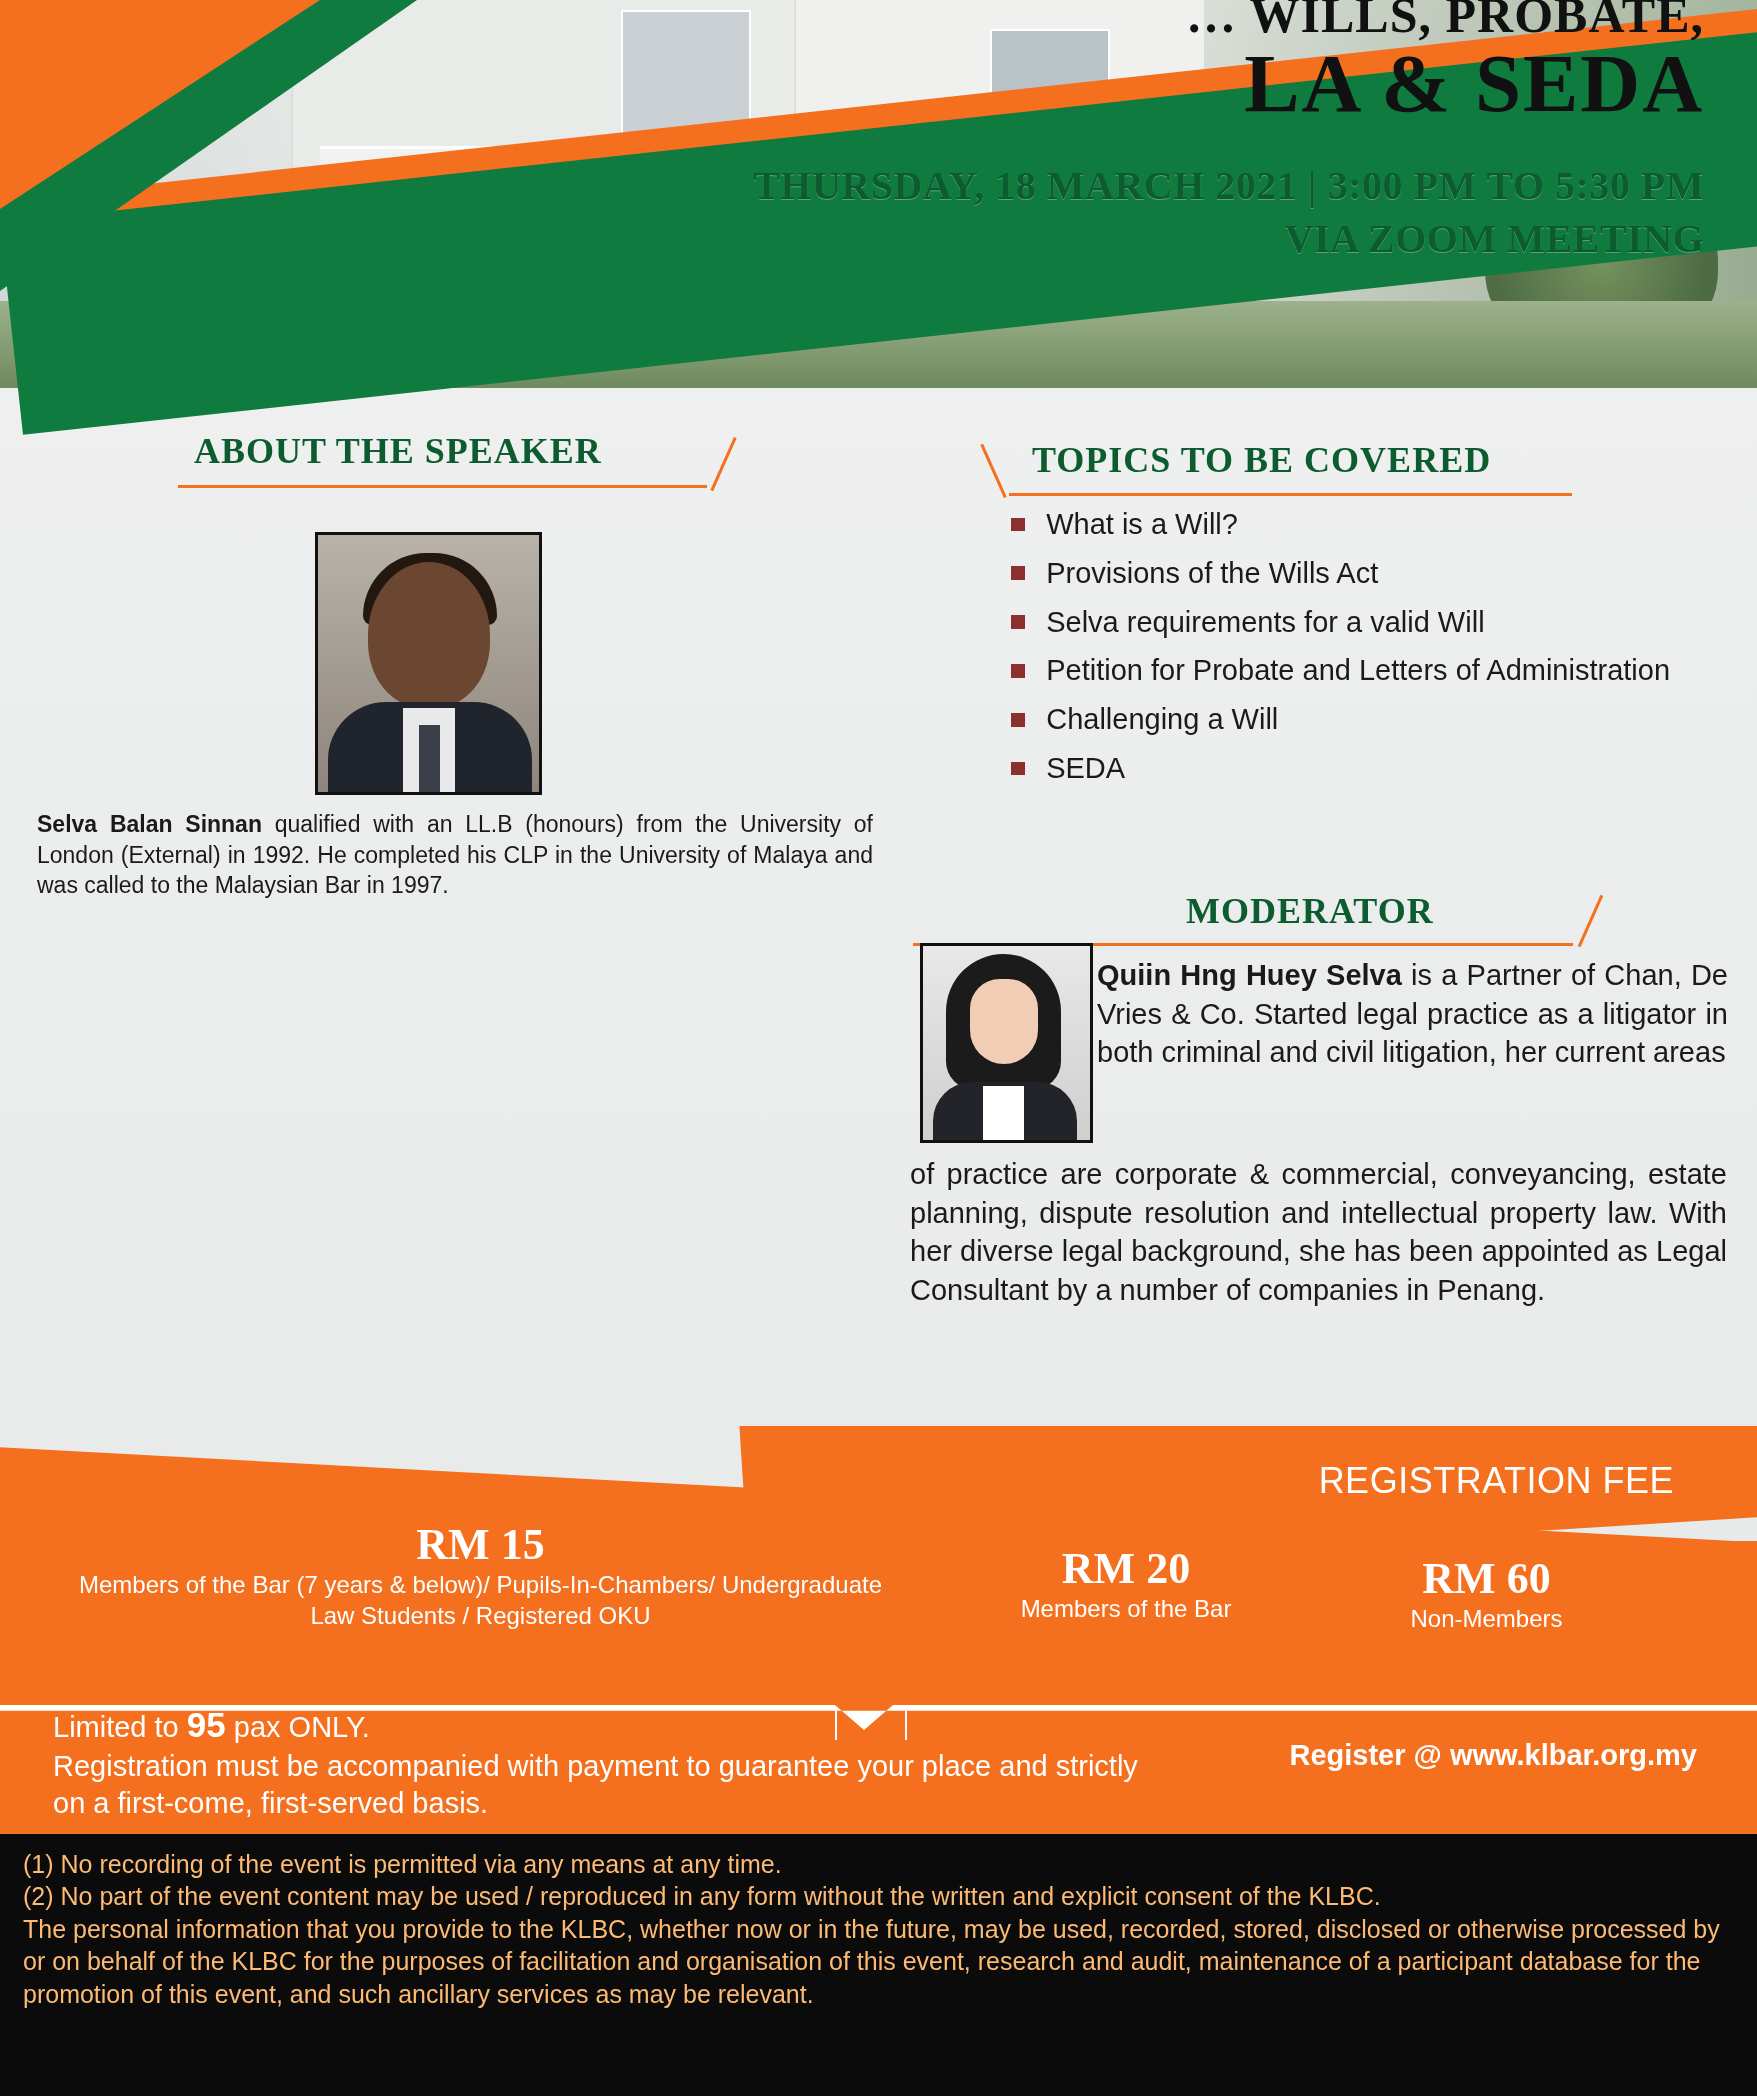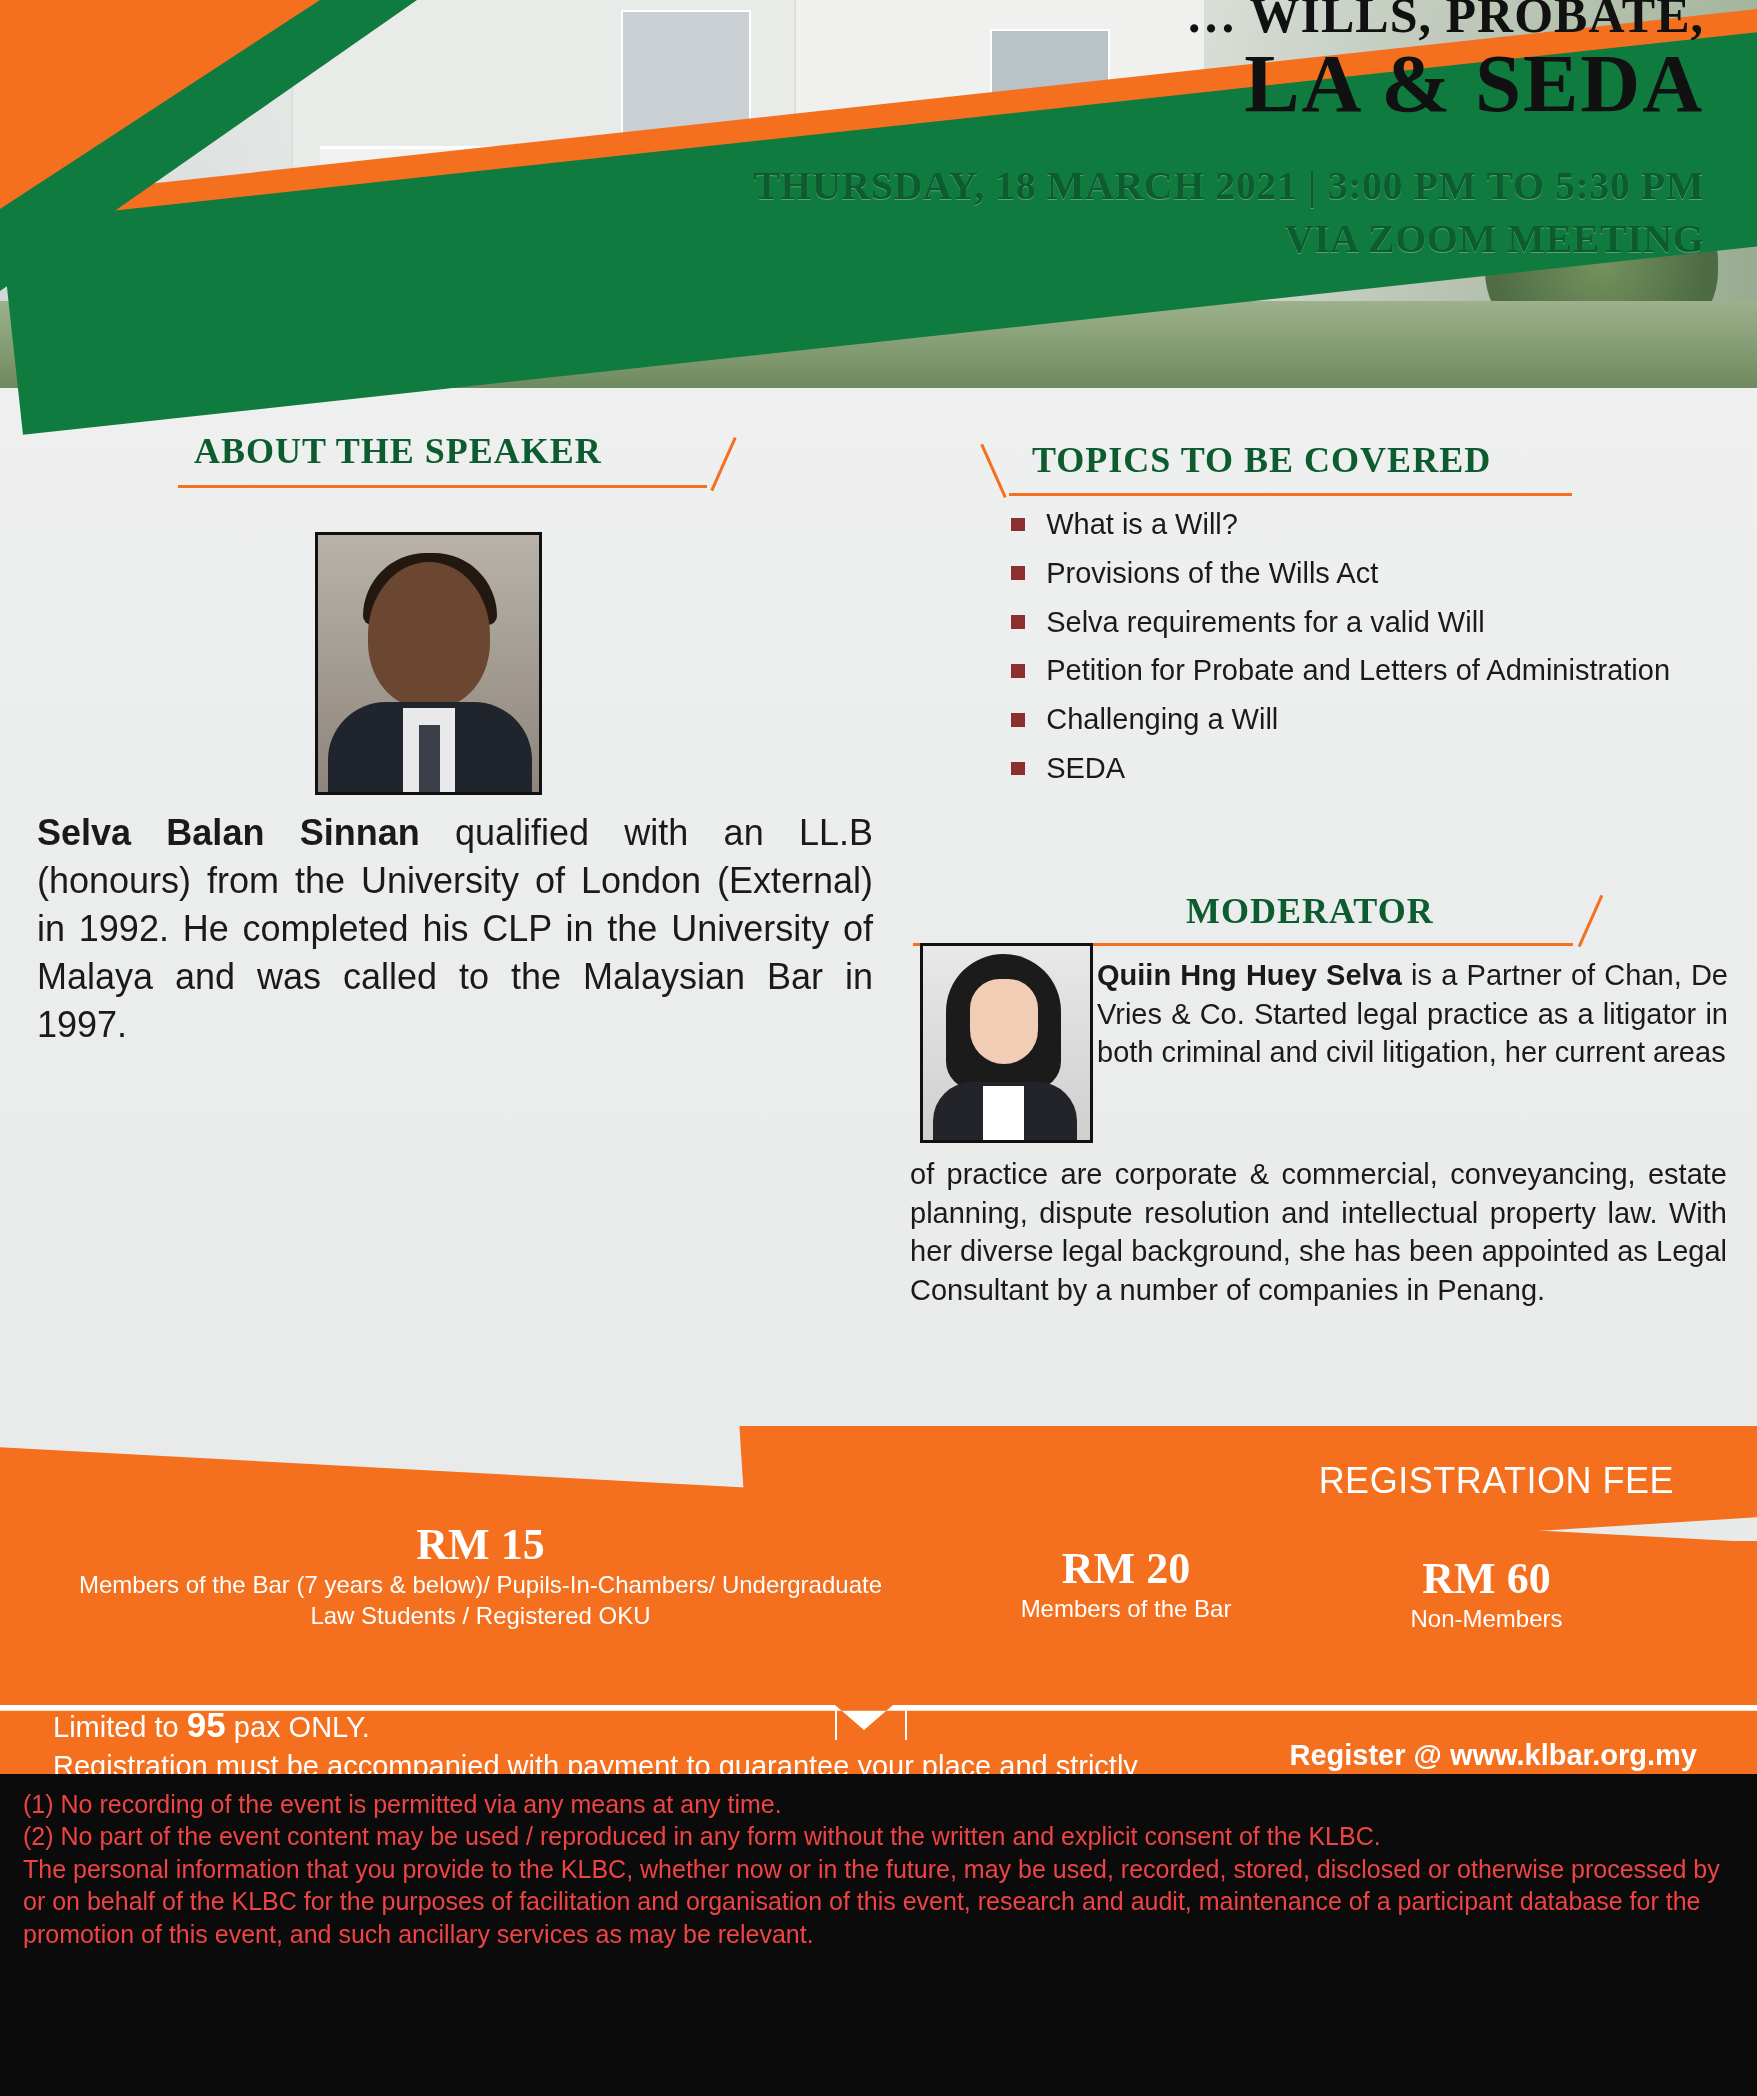--- a/index.html
+++ b/index.html
@@ -80,21 +80,21 @@
     border:3.9px solid #111;background:#8c7f72;overflow:hidden;
   }
   .sp-bg{position:absolute;inset:0;background:linear-gradient(180deg,#b9b2a8,#8e867c);}
   .sp-head{position:absolute;left:50px;top:27px;width:122px;height:146px;border-radius:50% 50% 45% 45%;background:#6b4630;}
   .sp-hair{position:absolute;left:45px;top:17.5px;width:134px;height:72px;border-radius:68px 68px 9.7px 9.7px;background:#231810;}
   .sp-body{position:absolute;left:9.7px;top:167px;width:204px;height:92px;background:#20242c;border-radius:58px 58px 0 0;}
   .sp-shirt{position:absolute;left:85px;top:173px;width:52px;height:85px;background:#e9e9ec;}
   .sp-tie{position:absolute;left:101px;top:190px;width:21.3px;height:68px;background:#3a3f49;}
 
   .body-text{
-    position:absolute;color:#1a1a1a;font-size:36px;line-height:1.33;
+    position:absolute;color:#1a1a1a;font-size:23px;line-height:1.33;
     text-align:justify;
   }
   .body-text b{font-weight:bold;}
 
   
   .topics{position:absolute;left:990px;top:505px;width:737px;}
   .topic-item{
     display:flex;align-items:flex-start;margin-bottom:9.7px;
     font-size:29px;color:#1a1a1a;line-height:1.35;justify-content:space-between;
   }
@@ -161,21 +161,21 @@
   .limited{
     position:absolute;left:53px;top:1703px;width:1087px;color:#fff;font-size:29px;line-height:1.28;
   }
   .limited .big{font-weight:bold;font-size:35px;}
   .register-link{
     position:absolute;right:60px;top:1739px;color:#ffffff;font-weight:bold;font-size:29px;
   }
 
   
   .footer{
-    position:absolute;left:0;bottom:0;width:1757px;height:322px;background:#0b0b0b;color:#ef4444;
+    position:absolute;left:0;bottom:0;width:1757px;height:262px;background:#0b0b0b;color:#fdba74;
     padding:13.6px 23px 0 23px;box-sizing:border-box;font-size:25px;line-height:1.3;
   }
   .footer p{margin:0 0 0 0;}
 </style>
 </head>
 <body>
 
 <div class="poster">
 
   <div class="hero">

